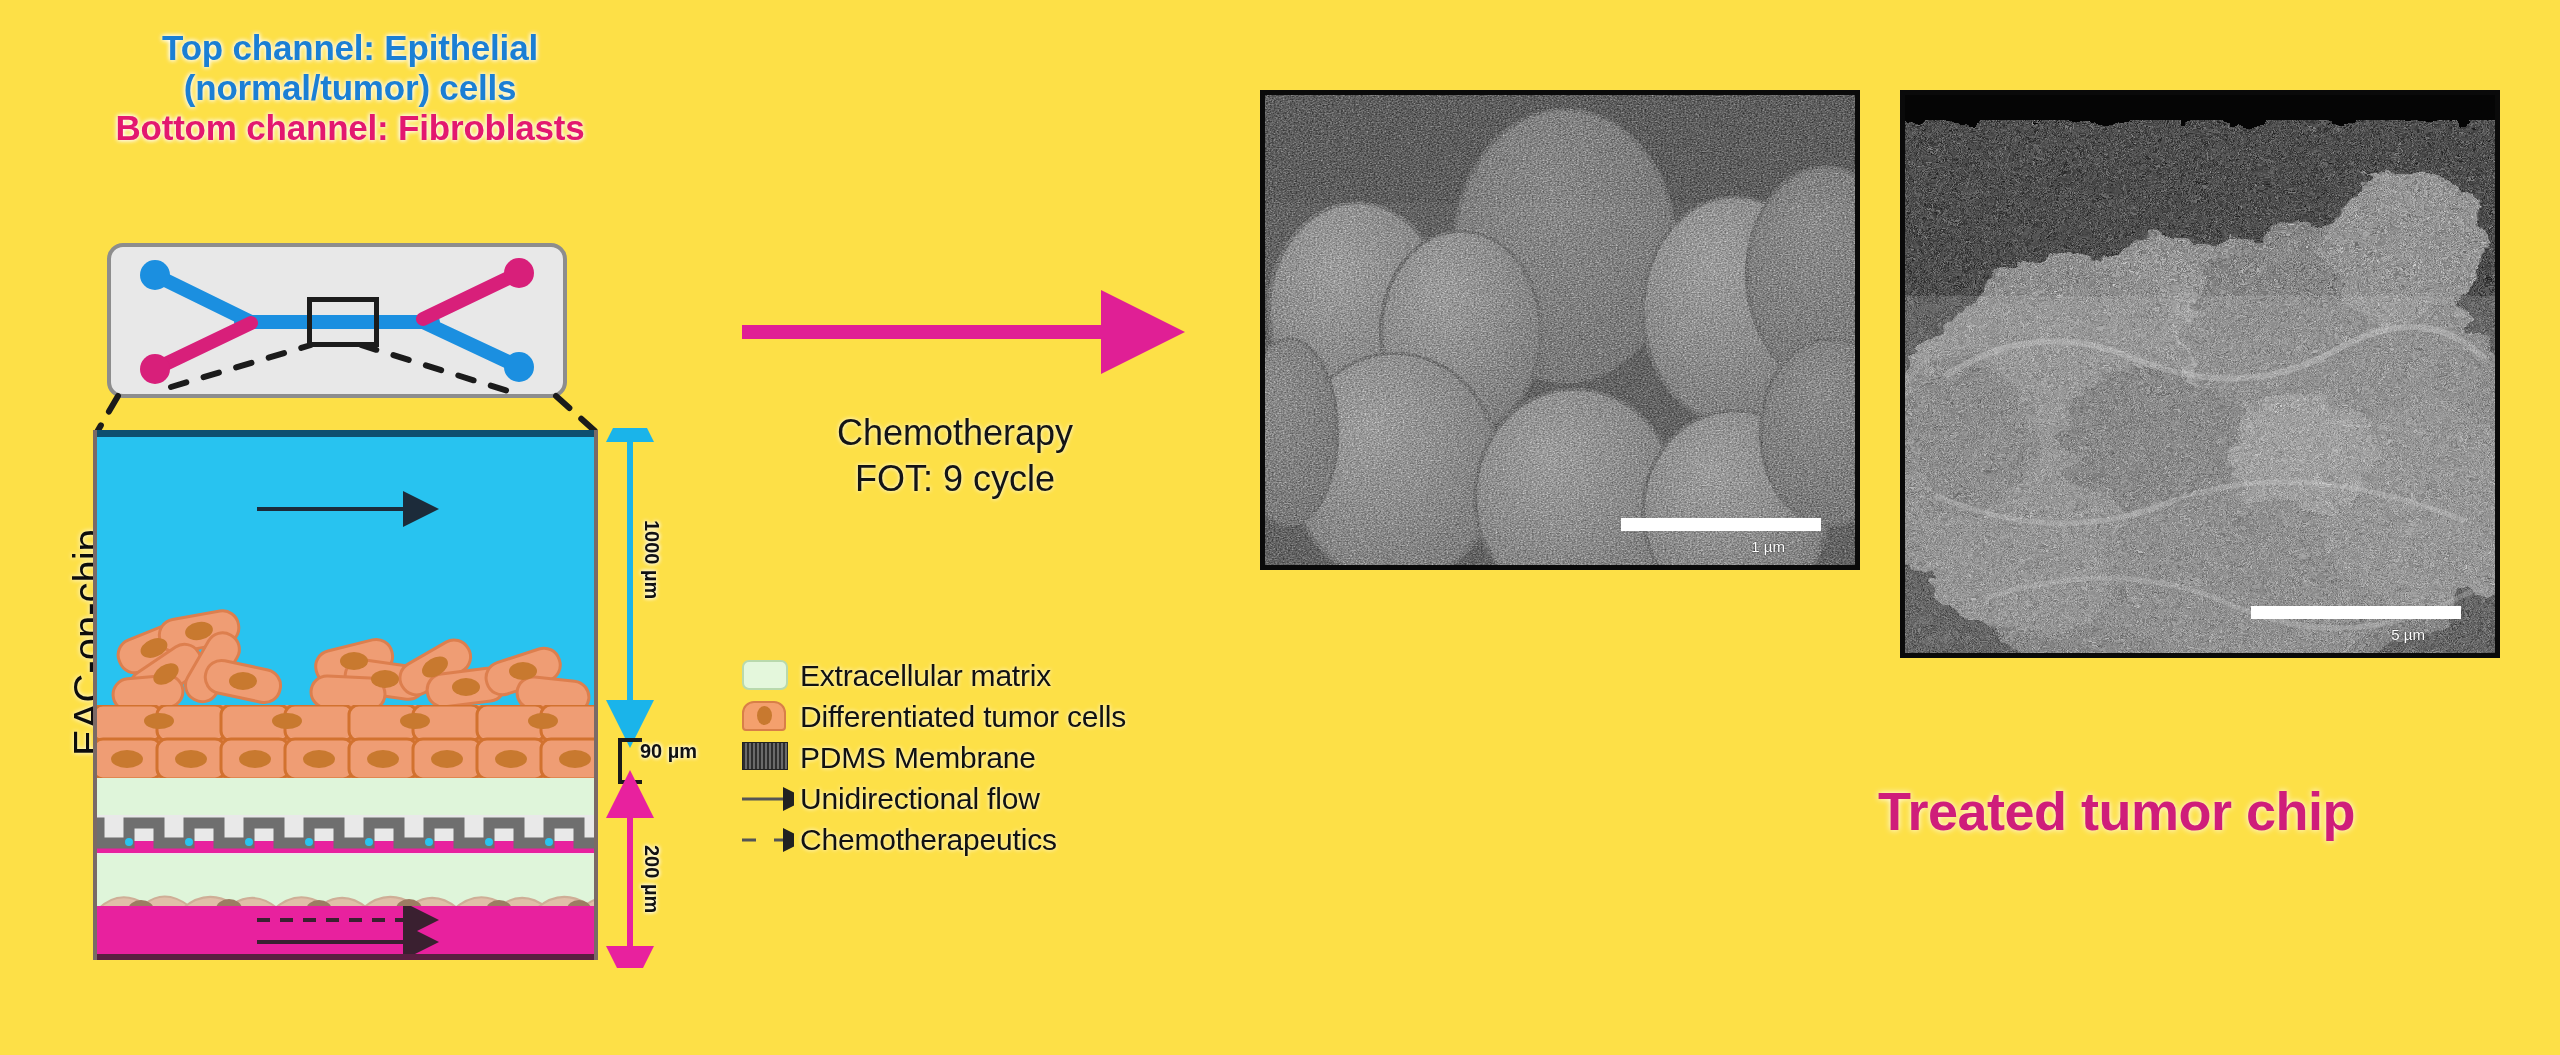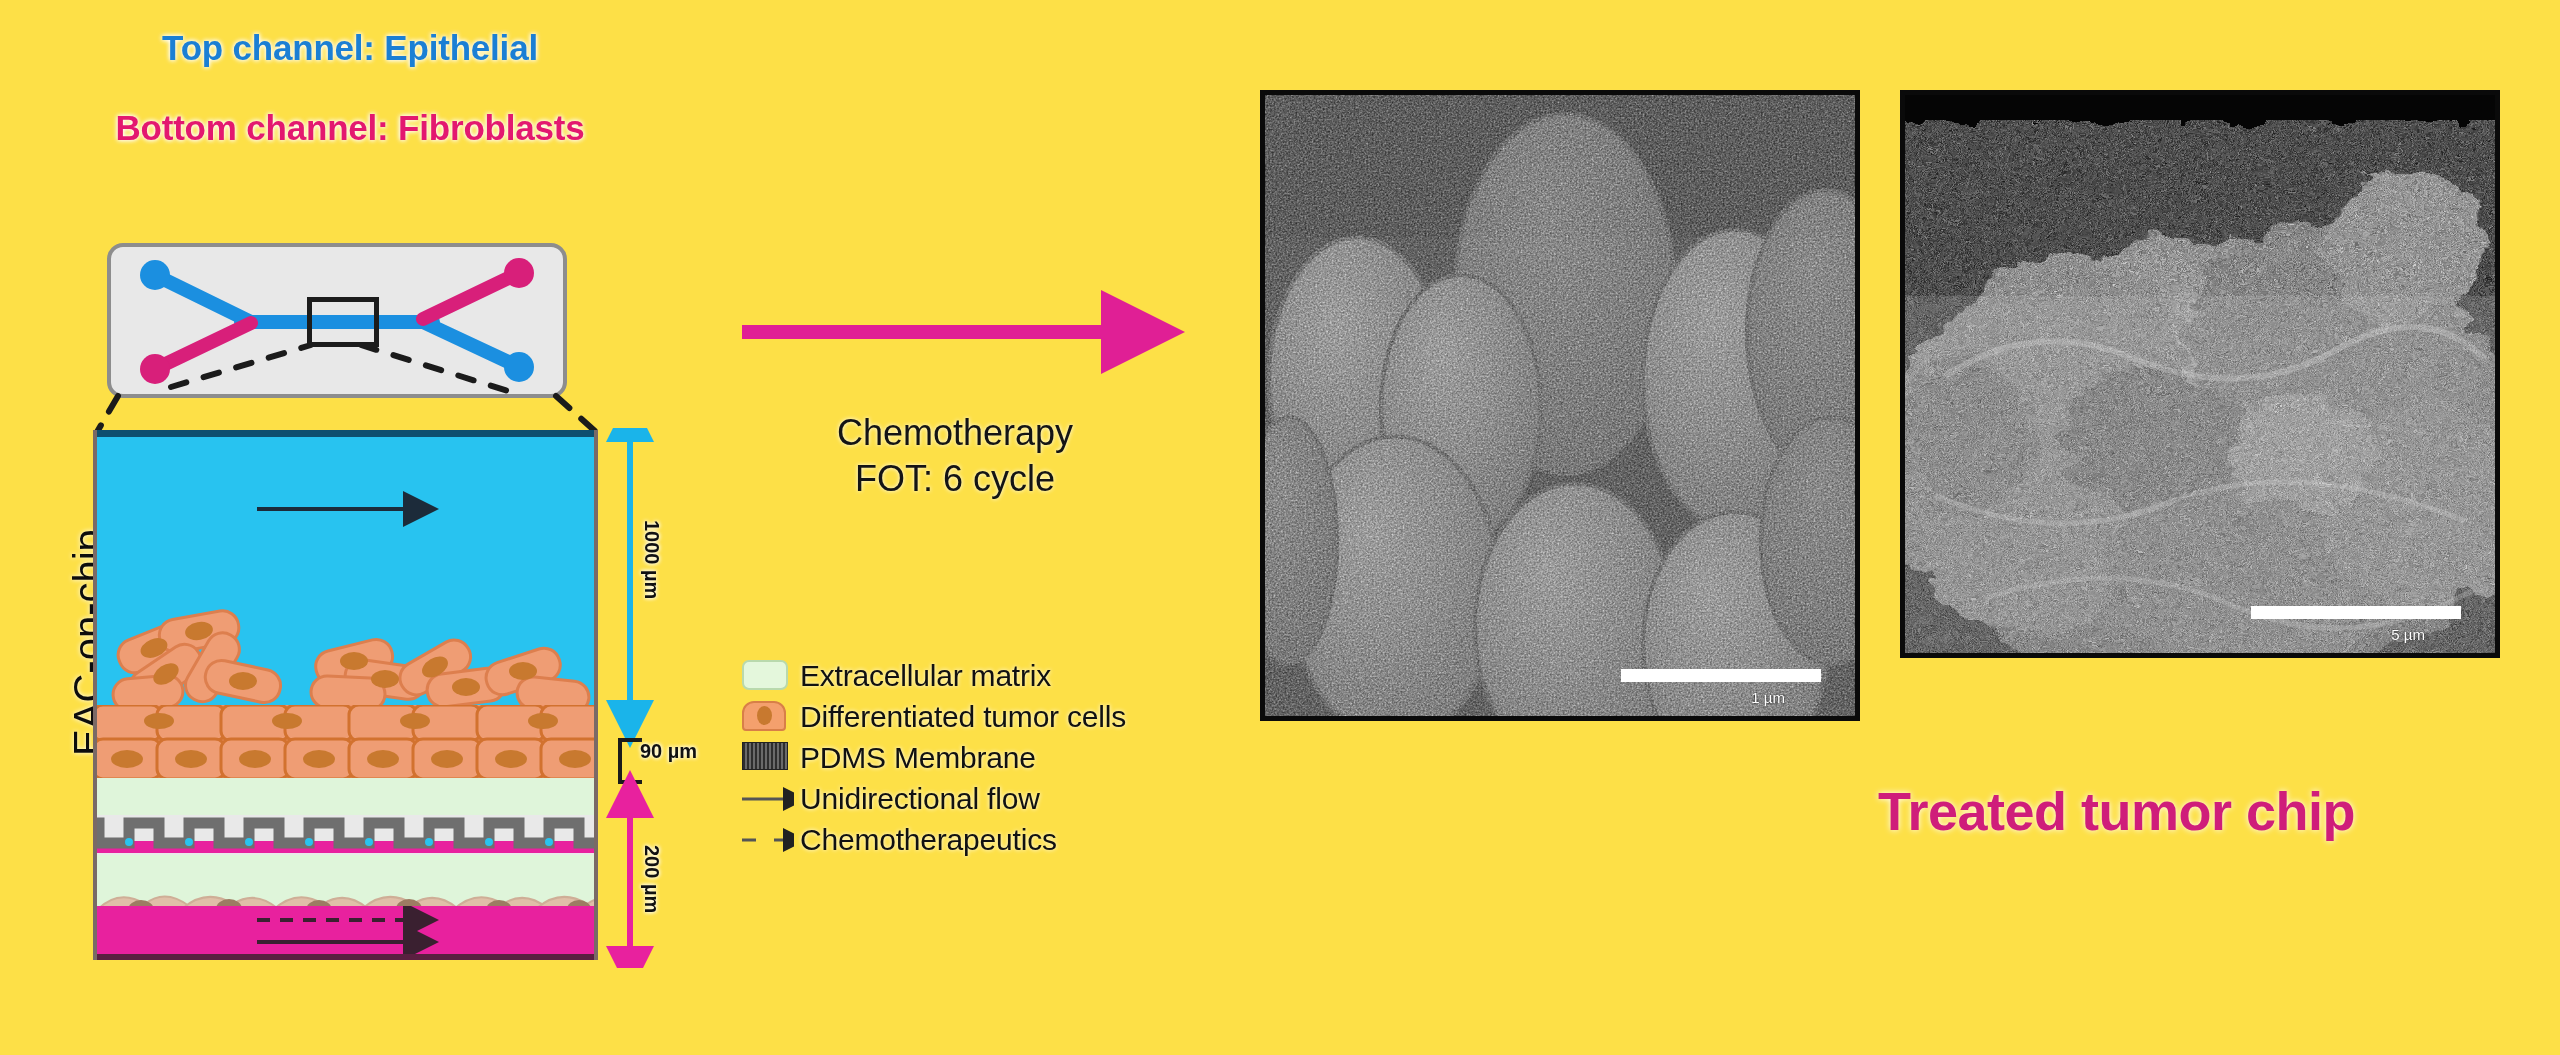--- a/index.html
+++ b/index.html
@@ -124,21 +124,21 @@
     width: 46px; height: 28px; background: #4c4c4c;
     background-image:
       repeating-linear-gradient(90deg, #2e2e2e 0 2px, #6a6a6a 2px 4px),
       repeating-linear-gradient(0deg, #3a3a3a 0 2px, #777 2px 4px);
     border: 1px solid #222;
   }
 
   
   #right-panel { position: absolute; left: 1240px; top: 0; width: 1320px; height: 1055px; }
   .sem-wrap { position: absolute; top: 90px; }
-  #sem-left  { left: 20px;  width: 600px; height: 631px; text-align: right; }
+  #sem-left  { left: 20px;  width: 600px; height: 480px; text-align: right; }
   #sem-right { left: 660px; width: 600px; height: 568px; }
   .sem-img {
     width: 100%; height: 100%;
     border: 5px solid #0a0a0a;
     background: #111;
     position: relative;
     overflow: hidden;
   }
   .scalebar {
     position: absolute; bottom: 34px; right: 34px;
@@ -163,20 +163,21 @@
   #cap-right { left: 630px; margin-left: 8px; }
 </style>
 </head>
 <body>
 
 <div id="figure">
 
   <div id="left-panel">
 
     <div class="hdr-line" id="hdr1">Top  channel: Epithelial</div>
+    <div class="hdr-line" id="hdr2">(normal/tumor) cells</div>
     <div class="hdr-line" id="hdr3">Bottom channel: Fibroblasts</div>
 
     <div id="chip-topview">
 
       <svg width="452" height="147" style="position:absolute;left:0;top:0;">
 
         <line x1="44" y1="28" x2="140" y2="75" stroke="#1b8fe0" stroke-width="14" stroke-linecap="round"></line>
         <line x1="130" y1="75" x2="322" y2="75" stroke="#1b8fe0" stroke-width="14" stroke-linecap="round"></line>
         <line x1="312" y1="75" x2="408" y2="120" stroke="#1b8fe0" stroke-width="14" stroke-linecap="round"></line>
 
@@ -367,21 +368,21 @@
       <defs>
         <marker id="bigpink" markerWidth="6" markerHeight="6" refX="0.5" refY="3" orient="auto">
           <path d="M0,0 L6,3 L0,6 z" fill="#e01f95"></path>
         </marker>
       </defs>
       <line x1="12" y1="42" x2="378" y2="42" stroke="#e01f95" stroke-width="14" marker-end="url(#bigpink)"></line>
     </svg>
 
     <div id="chemo-text">
       <div>Chemotherapy</div>
-      <div>FOT: 6 cycle</div>
+      <div>FOT: 9 cycle</div>
     </div>
 
     <div id="legend">
       <div class="leg-row">
         <span class="leg-swatch">
             <i class="sw-ecm" style="display:block"></i>
           </span>
         <span class="leg-text">Extracellular matrix</span>
       </div>
       <div class="leg-row">

